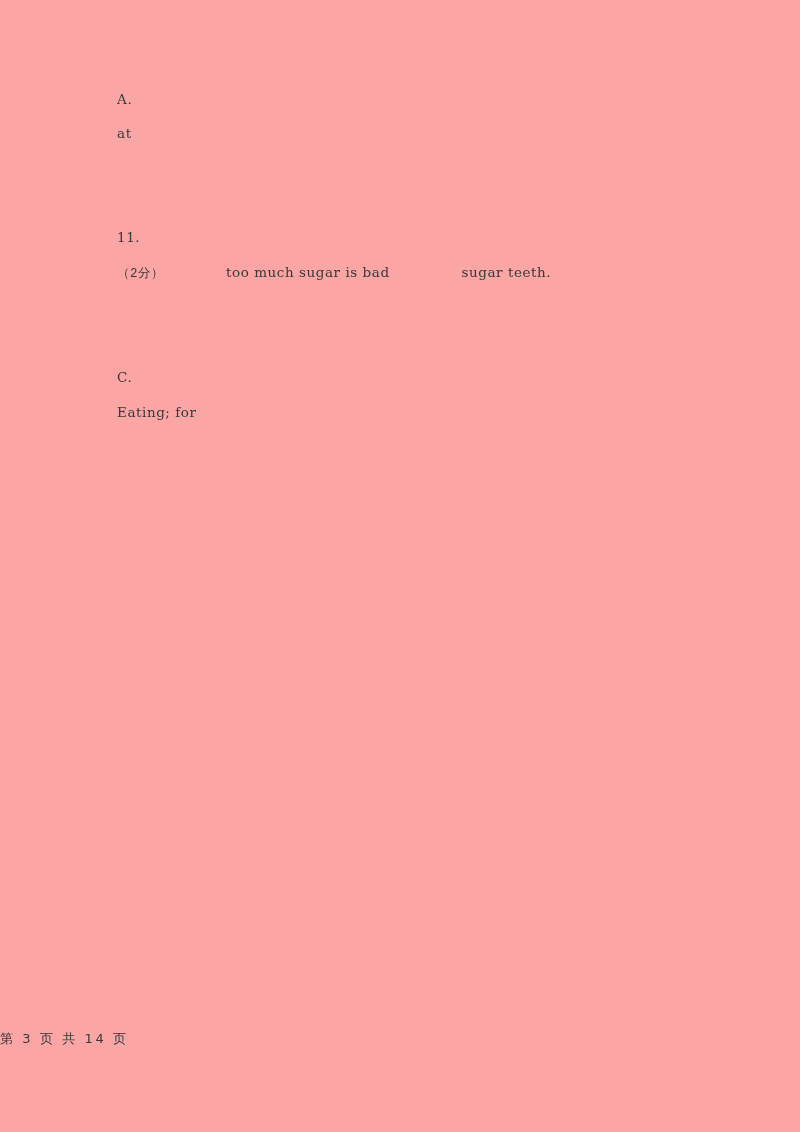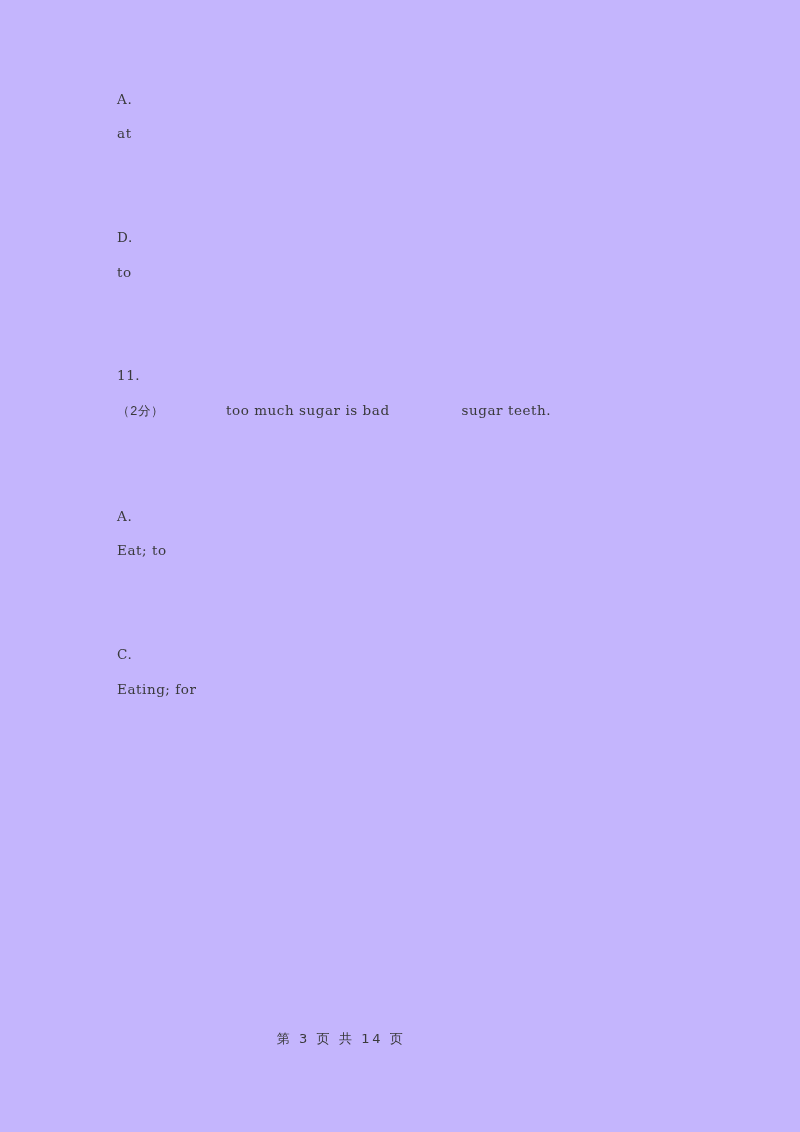--- a/index.html
+++ b/index.html
@@ -15,21 +15,21 @@
     color: #2b2b2b;
     overflow: hidden;
   }
 
   .page {
     position: absolute;
     left: 0;
     top: 0;
     width: 800px;
     height: 1132px;
-    background: #c4b5fd;
+    background: #fca5a5;
   }
 
   
   .content {
     position: absolute;
     left: 48px;
     top: 0;
     width: 704px;
   }
 
@@ -69,49 +69,41 @@
     font-size: 12.5px;
     letter-spacing: 0.5px;
   }
 
   
   .footer {
     position: absolute;
     left: 0;
     top: 1030px;
     width: 682px;
-    text-align: center;
+    text-align: left;
     font-family: "DejaVu Sans", "Liberation Sans", sans-serif;
     font-size: 13px;
     letter-spacing: 2.6px;
     color: #3a3a3c;
   }
 </style>
 </head>
 <body>
 
 <div class="page">
   <div class="content">
 
     <div class="line option" style="margin-top:47px;">
       <span class="opt-letter">A</span><span>.</span>
       <span>at</span>
     </div>
-    <div class="line option">
-      <span class="opt-letter">D</span><span>.</span>
-      <span>to</span>
-    </div>
 
     <div class="line question">
       <span>11.</span>
       <span class="cjk">（2分）</span><span class="gap gap-md"></span><span>too much sugar is bad</span><span class="gap gap-lg"></span><span>sugar teeth.</span>
-    </div>
-    <div class="line option">
-      <span class="opt-letter">A</span><span>.</span>
-      <span>Eat; to</span>
     </div>
     <div class="line option">
       <span class="opt-letter">C</span><span>.</span>
       <span>Eating; for</span>
     </div>
 
   </div>
 
   <div class="footer">
     <span>第 3 页 共 14 页</span>

